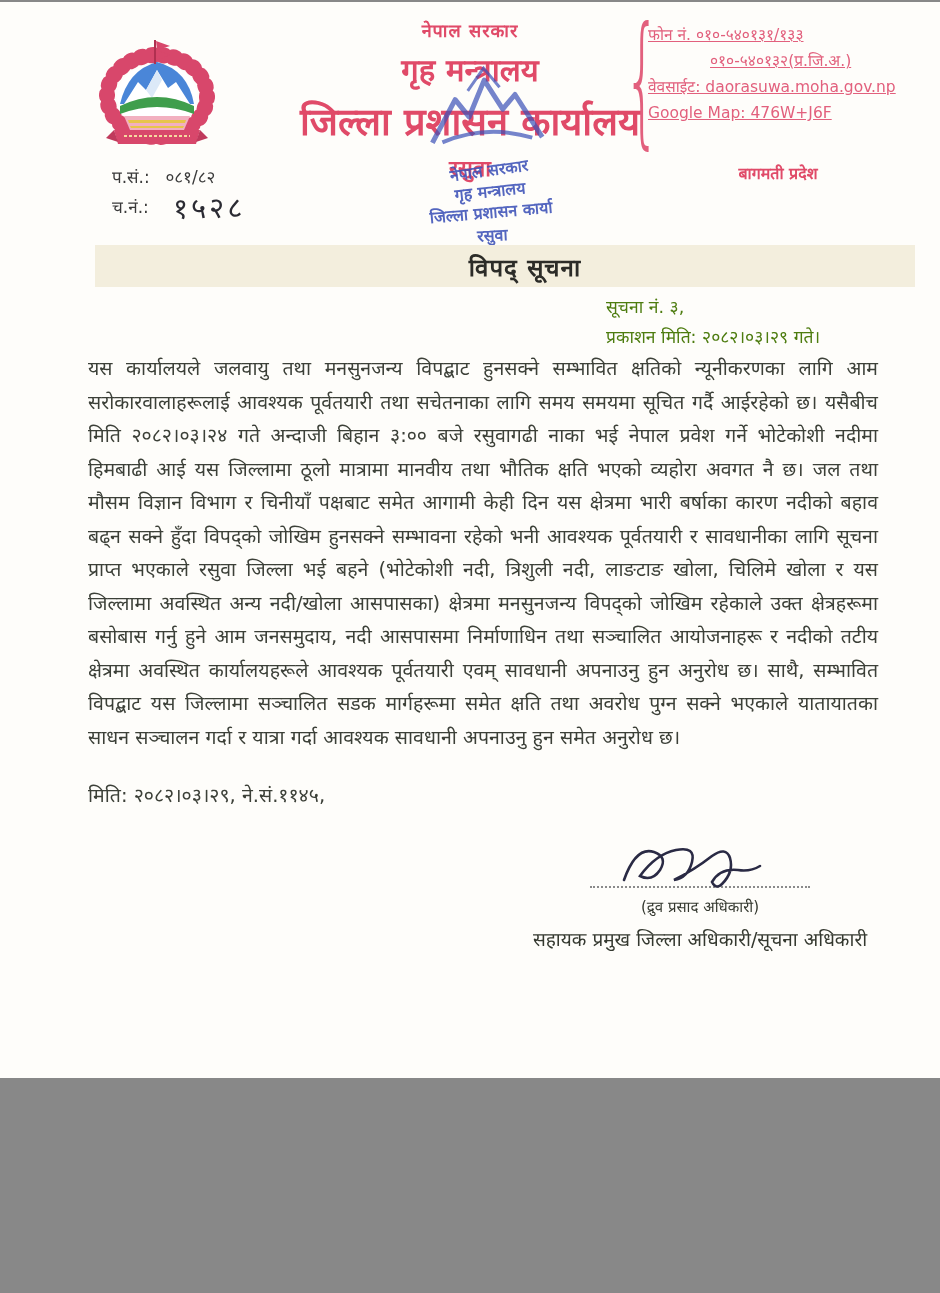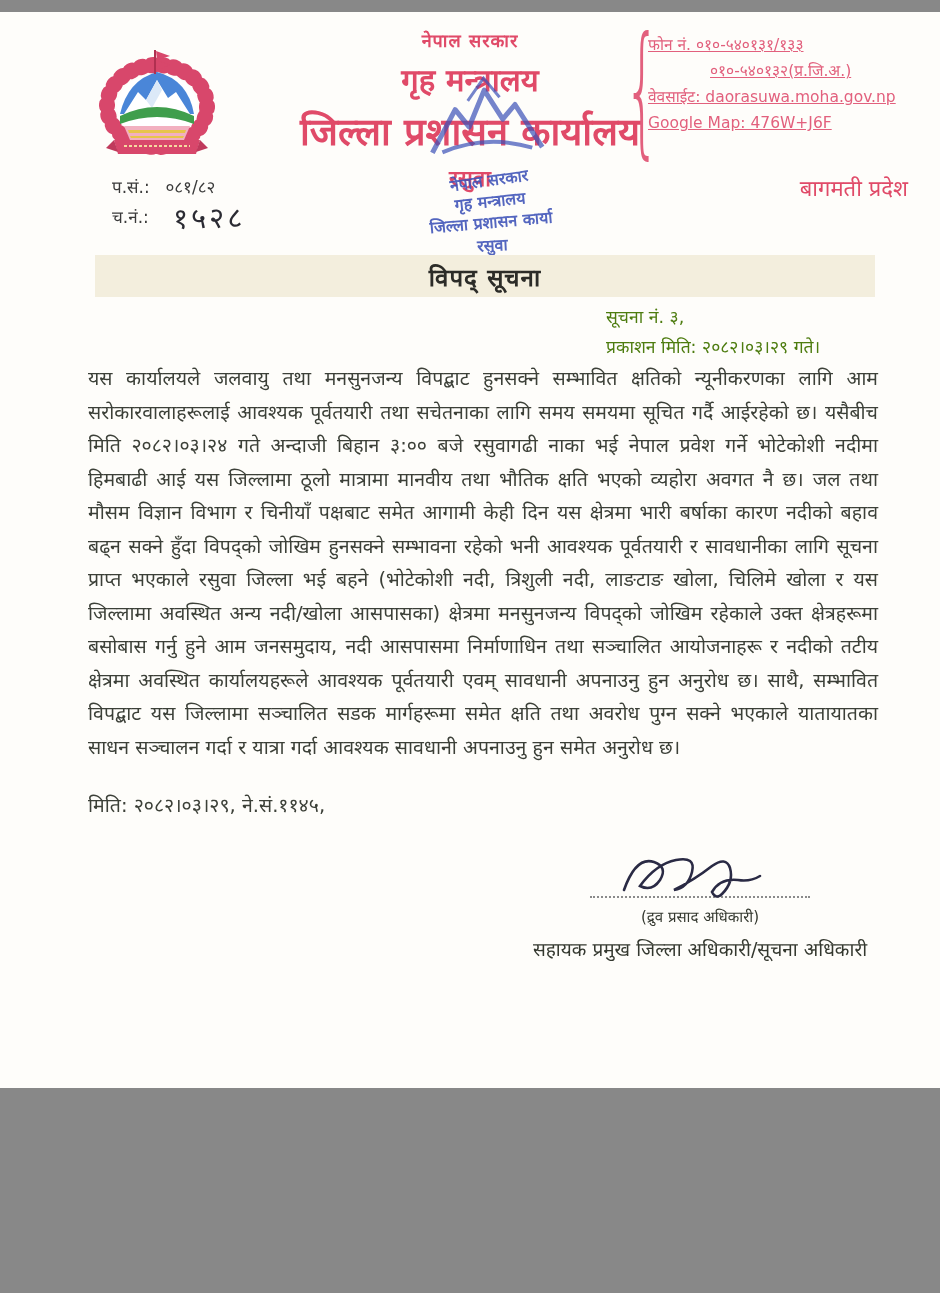--- a/index.html
+++ b/index.html
@@ -1,46 +1,46 @@
 <!DOCTYPE html>
 <html><head>
 <meta charset="utf-8">
 <style>
   html,body{margin:0;padding:0;background:#888;}
   .page{
     position:relative;
     width:940px;height:1076px;
-    margin:12px auto;
+    margin:2px auto;
     background:#fefdfa;
     font-family:"DejaVu Sans",sans-serif;
     overflow:hidden;
   }
   
   .emblem{position:absolute;left:96px;top:36px;}
   .center-head{position:absolute;left:230px;top:16px;width:480px;text-align:center;color:#e04a68;}
   .gov{font-size:18px;font-weight:bold;letter-spacing:1px;}
   .ministry{font-size:31px;font-weight:bold;margin-top:6px;}
   .office{font-size:38px;font-weight:bold;margin-top:4px;white-space:nowrap;}
   .district-red{font-size:22px;font-weight:bold;margin-top:6px;color:#e04a68;}
   .refs{position:absolute;left:112px;top:160px;color:#3a3a3a;font-size:17px;line-height:30px;}
   .refs .lbl{display:inline-block;min-width:48px;}
   .hand{font-size:29px;color:#2b2b33;letter-spacing:3px;transform:rotate(-1deg);display:inline-block;vertical-align:middle;margin-left:8px;font-weight:400;}
   .contact{position:absolute;left:648px;top:20px;color:#e2607d;font-size:15.5px;line-height:26px;white-space:nowrap;text-decoration:underline;}
   .contact .indent{padding-left:62px;}
   .brace{position:absolute;left:624px;top:14px;height:134px;color:#e2607d;font-size:150px;font-weight:100;transform:scaleX(.38) scaleY(.95);transform-origin:left top;line-height:134px;}
-  .province{position:absolute;left:648px;top:160px;width:260px;text-align:right;color:#e04a68;font-size:22px;font-weight:normal;}
+  .province{position:absolute;left:648px;top:160px;width:260px;text-align:center;color:#e04a68;font-size:16px;font-weight:bold;}
   
   .stamp{position:absolute;left:388px;top:58px;width:200px;color:#3d52b8;opacity:.88;transform:rotate(-3deg);text-align:center;pointer-events:none;}
   .stamp .s-line{font-weight:bold;font-size:16px;line-height:21px;white-space:nowrap;}
   .stamp .s1{transform:rotate(-5deg);}
   .stamp .s2{transform:rotate(-3deg);}
   .stamp .s3{transform:rotate(-2deg);}
   .stamp .s4{margin-top:2px;}
   
-  .title-band{position:absolute;left:95px;top:243px;width:780px;height:42px;background:#f3eedd;display:flex;align-items:center;justify-content:center;}
+  .title-band{position:absolute;left:95px;top:243px;width:780px;height:42px;background:#f3eedd;display:flex;align-items:center;justify-content:center;padding-left:40px;}
   .title-band .t{font-size:24px;font-weight:bold;color:#2c2c28;letter-spacing:1px;}
   .meta{position:absolute;left:606px;top:290px;color:#4d7c0f;font-size:17.5px;line-height:30px;}
   .body-text{position:absolute;left:88px;top:350px;width:790px;color:#3c4038;font-size:19.5px;line-height:33.5px;text-align:justify;}
   .dates{position:absolute;left:88px;top:776px;color:#3c4038;font-size:19.5px;line-height:36px;}
   
   .sigblock{position:absolute;left:505px;top:838px;width:390px;text-align:center;color:#34382f;}
   .sig-svg{display:block;margin:0 auto -14px auto;}
   .sig-line{width:220px;margin:0 auto;border-bottom:2px dotted #8a8a8a;height:2px;}
   .sig-name{font-size:15px;margin-top:8px;}
   .sig-desig{font-size:19px;margin-top:10px;white-space:nowrap;}

